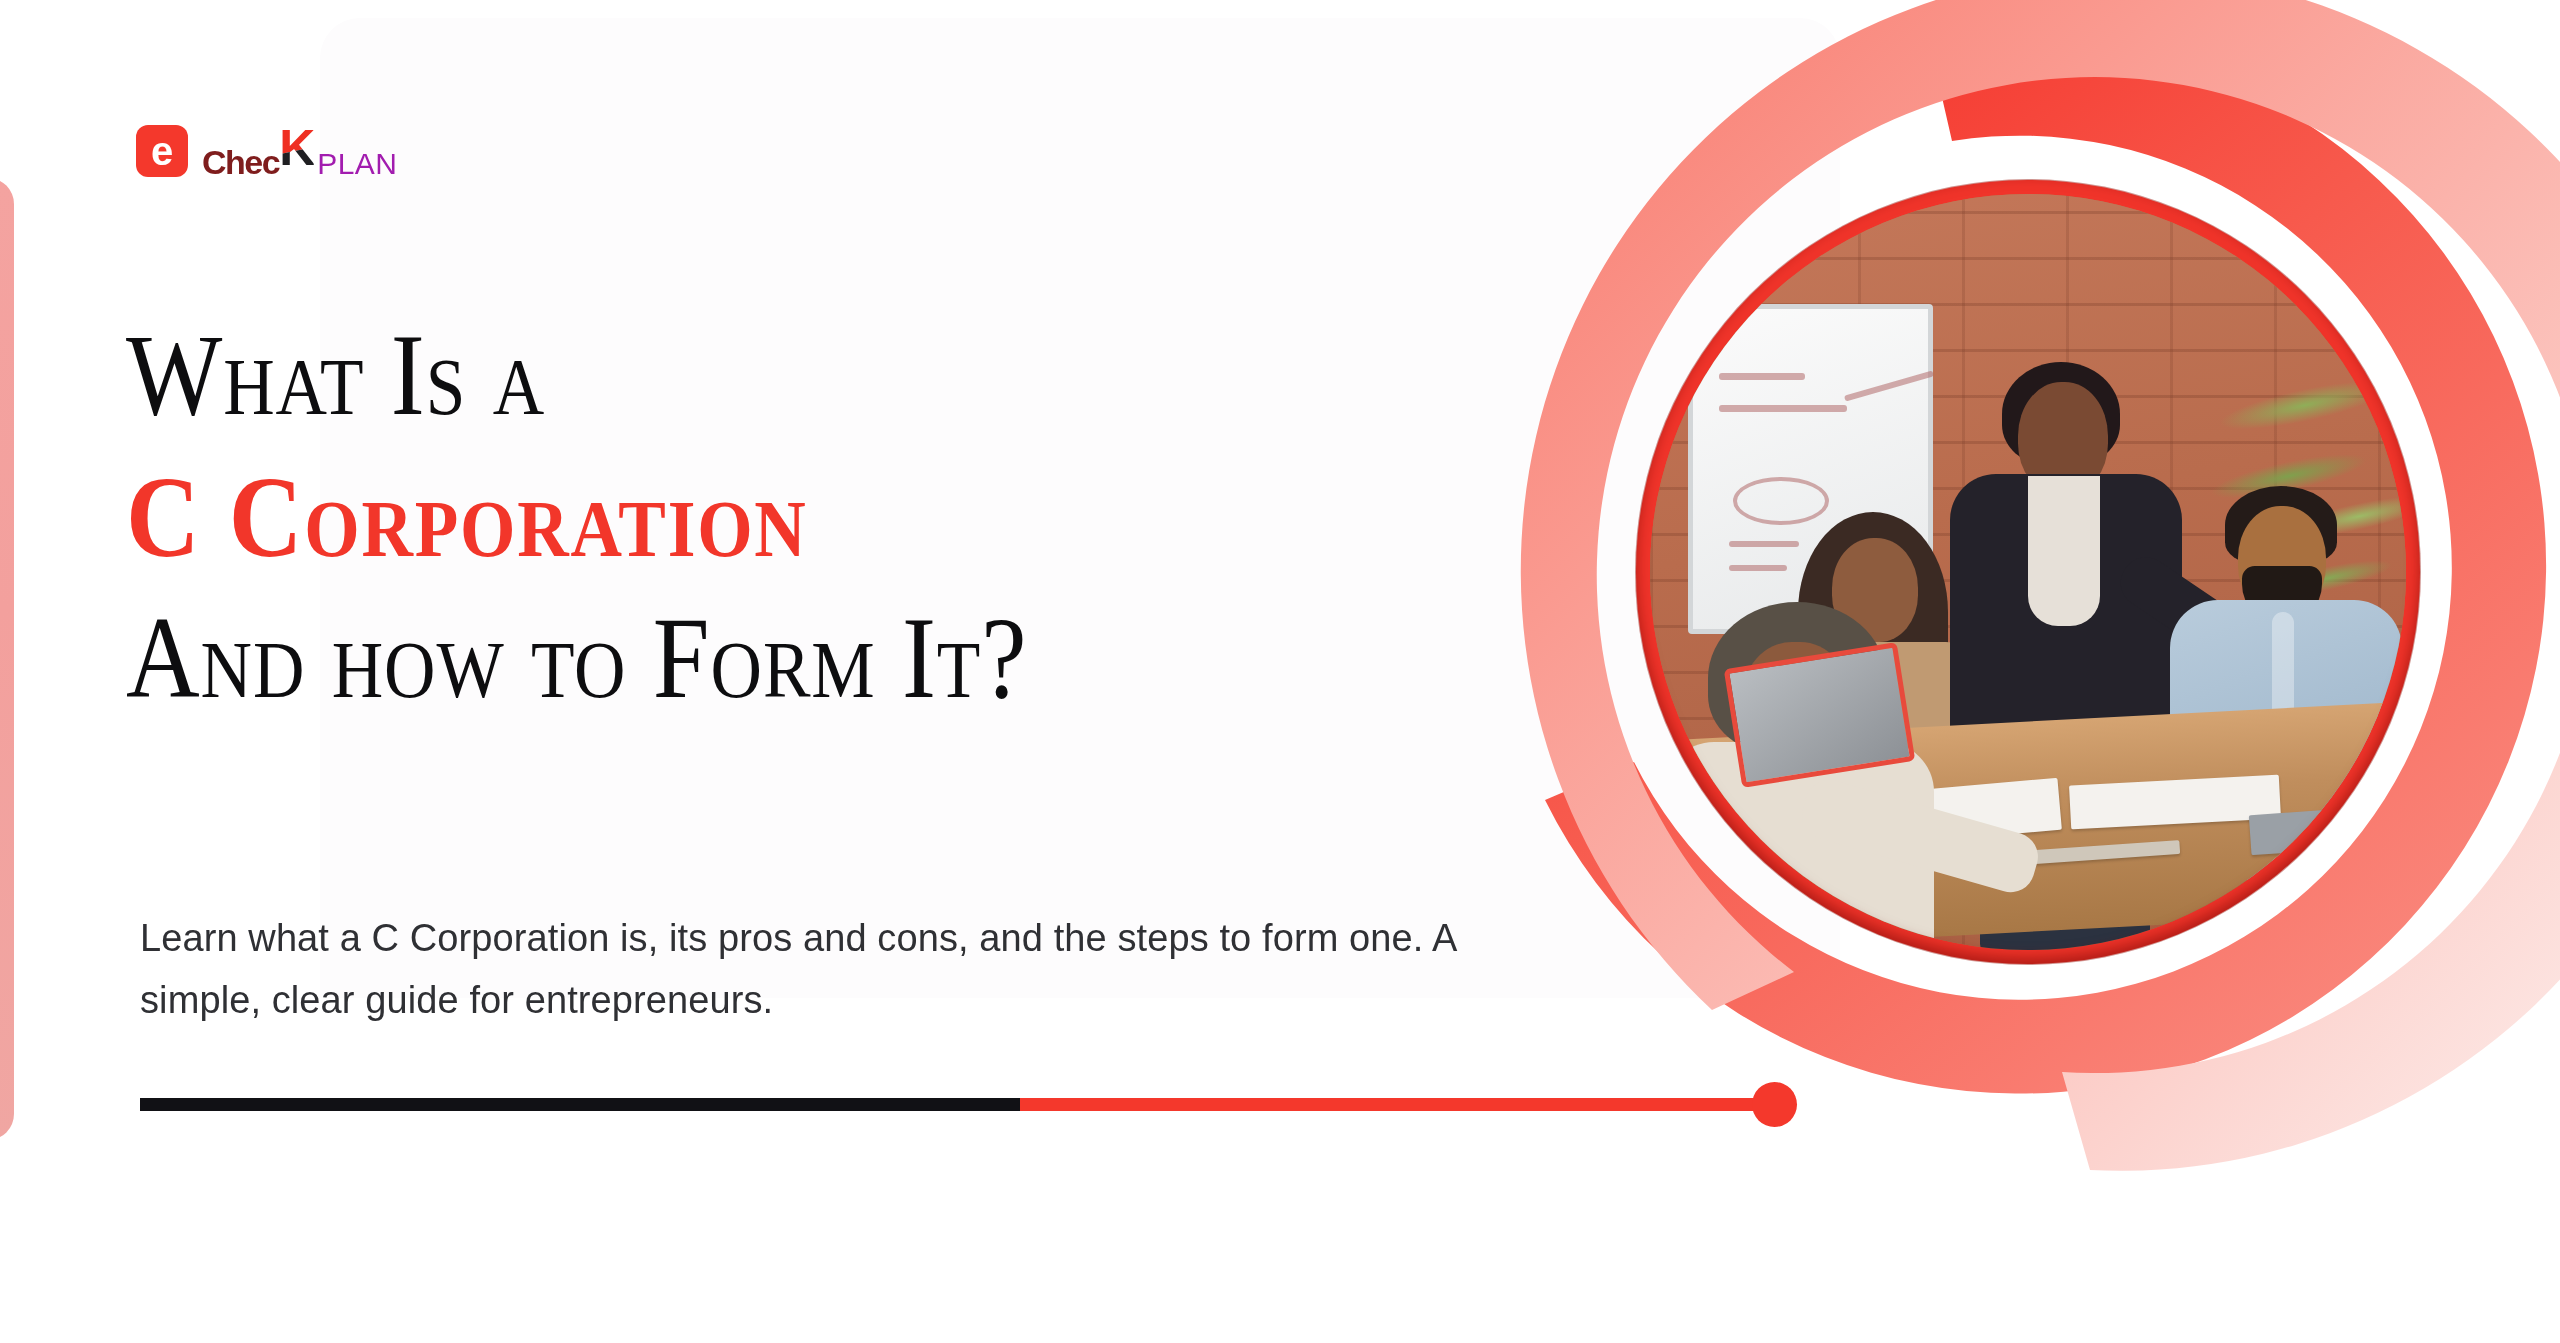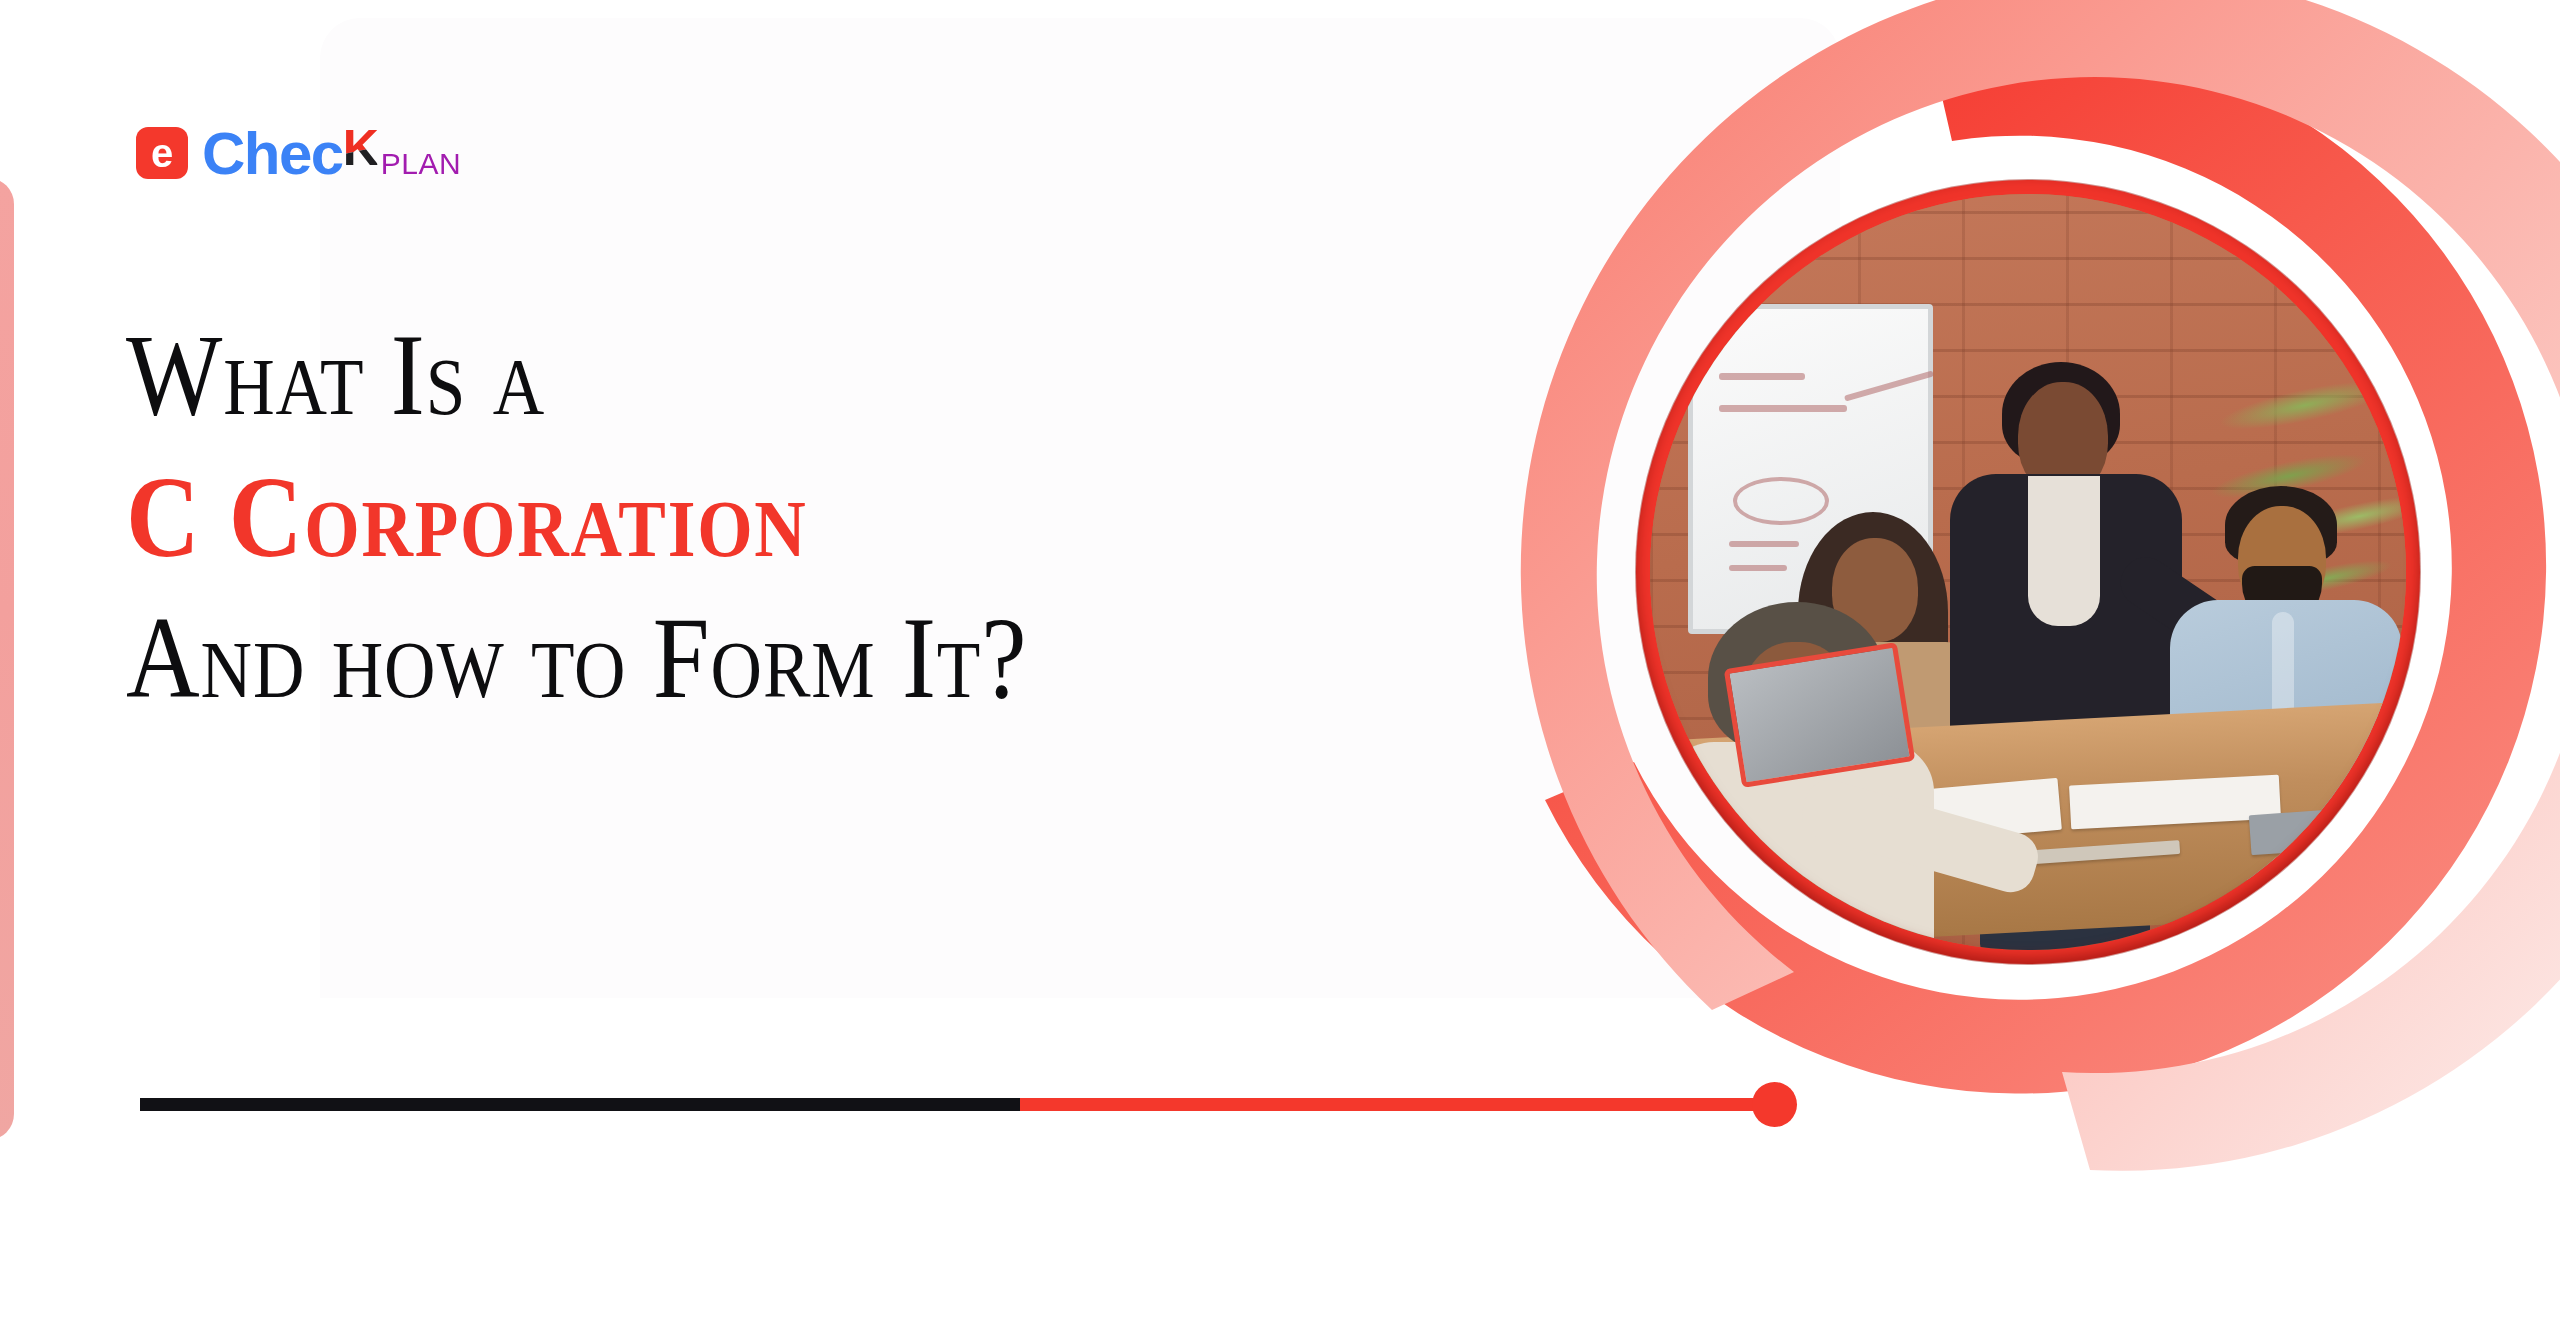--- a/index.html
+++ b/index.html
@@ -185,21 +185,21 @@
     font-weight: 700;
     line-height: 1;
     font-family: "Liberation Sans", sans-serif;
   }
   .logo-word {
     display: flex;
     align-items: baseline;
     font-family: "Liberation Sans", sans-serif;
     line-height: 1;
   }
-  .logo-chec  { font-size: 60px; font-weight: 700; color: #3b82f6; letter-spacing: -1.5px; }
+  .logo-chec  { font-size: 34px; font-weight: 700; color: #7f1d1d; letter-spacing: -1.5px; }
   .logo-k-wrap{ position: relative; width: 36px; height: 52px; display:inline-block; }
   .logo-k-red, .logo-k-dark {
     position:absolute; top:0; left:0; font-size: 50px; font-weight: 700; line-height: 52px;
     letter-spacing: -1.5px;
   }
   .logo-k-red  { color: #ef2f22; clip-path: polygon(0 0, 100% 0, 100% 48%, 0 62%); }
   .logo-k-dark { color: #1f1f22; clip-path: polygon(0 62%, 100% 48%, 100% 100%, 0 100%); }
   .logo-plan  { font-size: 30px; font-weight: 500; color: #a21caf; letter-spacing: 0.5px; margin-left: 2px; }
 
   
@@ -382,20 +382,21 @@
       <span class="logo-plan">PLAN</span>
     </div>
   </div>
 
   <div class="headline">
     <div class="hl-line">What Is a</div>
     <div class="hl-line accent">C Corporation</div>
     <div class="hl-line">And how to Form It?</div>
   </div>
 
+  <div class="subtitle">Learn what a C Corporation is, its pros and cons, and the steps to form one. A simple, clear guide for entrepreneurs.</div>
 
   <div class="rule">
     <div class="rule-dark"></div>
     <div class="rule-red"></div>
     <div class="rule-dot"></div>
   </div>
 
 </div>
 
 </body></html>

